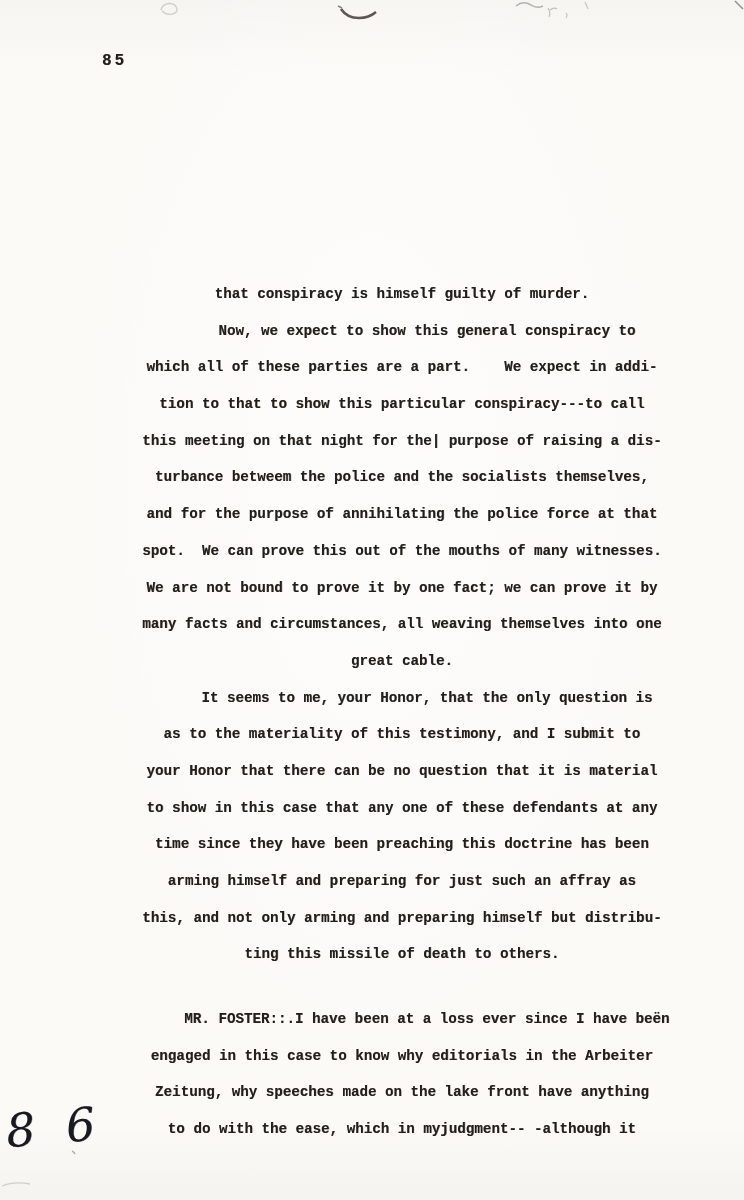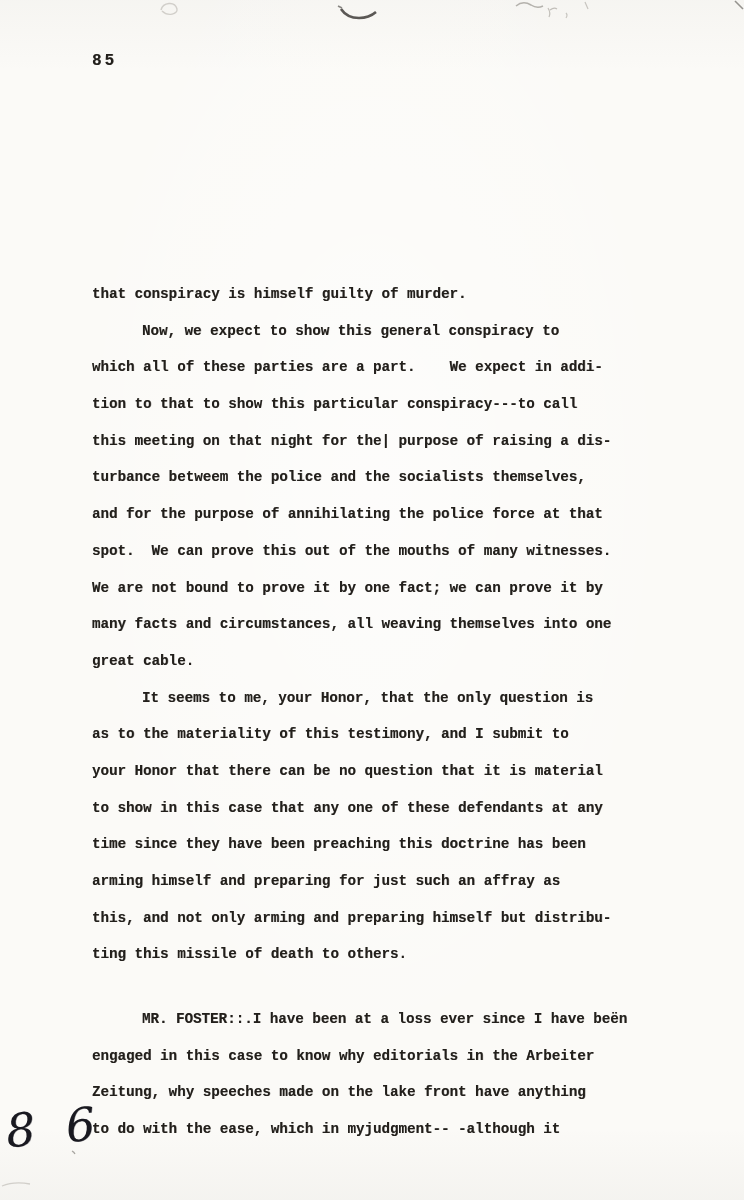--- a/index.html
+++ b/index.html
@@ -9,29 +9,30 @@
     margin:0 auto;
     background:var(--paper,#fbfaf7);
     background-image:
       radial-gradient(ellipse at 50% 40%, rgba(255,255,255,0.5) 0%, rgba(0,0,0,0) 60%),
       linear-gradient(180deg, rgba(120,115,105,0.04) 0%, rgba(0,0,0,0) 6%, rgba(0,0,0,0) 94%, rgba(120,115,105,0.05) 100%);
     overflow:hidden;
     font-family:"Liberation Mono", monospace;
     color:var(--ink,#221f1b);
   }
   .page-number{
-    position:absolute;left:92px;top:52px;
+    position:absolute;left:102px;top:52px;
     font-size:16px;font-weight:700;letter-spacing:3px;
     text-shadow:0.3px 0.3px 0 rgba(25,22,18,0.5);
   }
   .body-text{
     position:absolute;left:92px;top:276px;width:620px;
     font-size:14.2px;font-weight:600;line-height:36.7px;
     white-space:pre;
     text-shadow:0.35px 0.35px 0 rgba(28,24,20,0.5);
+    text-align:center;
   }
   .line{height:36.7px;}
   .line.indent{padding-left:50px;}
   .line.gap{margin-top:28px;}
   .handwritten{
     position:absolute;left:6px;top:1100px;
     font-family:"DejaVu Serif", serif;font-style:italic;
     font-size:46px;color:#191920;letter-spacing:8px;
     transform:rotate(-5deg);
     text-shadow:0.4px 0.4px 0 rgba(20,20,30,0.4);

